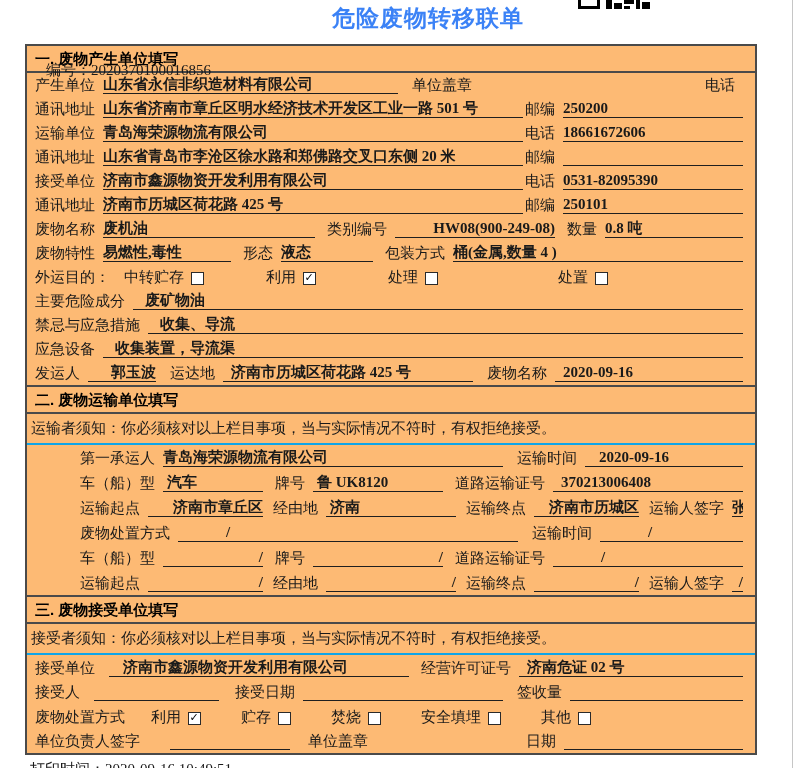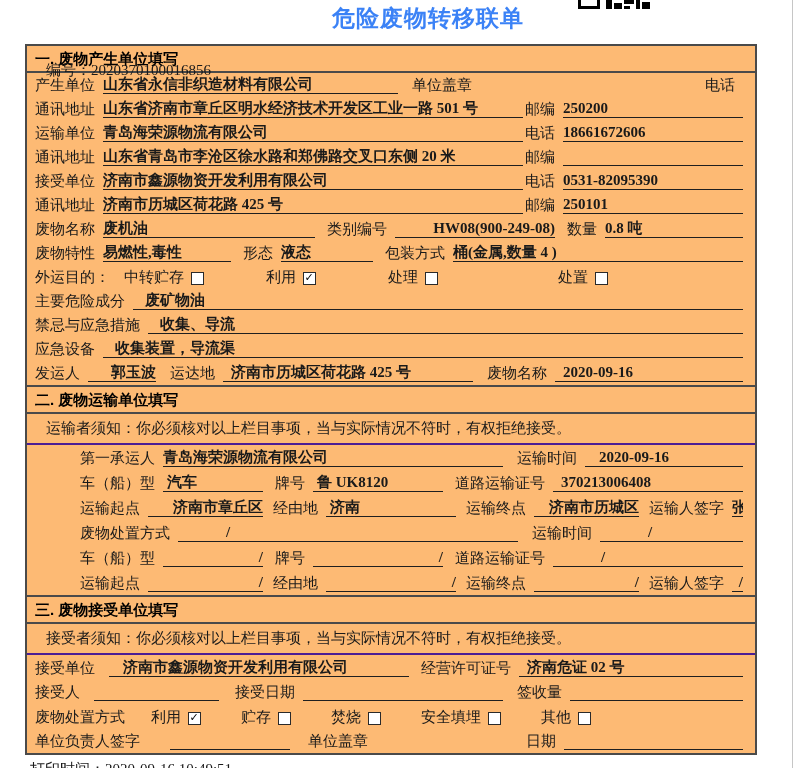--- a/index.html
+++ b/index.html
@@ -19,21 +19,21 @@
     font-size:23px;font-weight:bold;letter-spacing:1px;white-space:nowrap;color:#3b82f6;
   }
   .form{margin-left:25px;width:732px;box-sizing:border-box;}
   .sec{border:2px solid #4a4a4a;box-sizing:border-box;background:#fdba74;}
   .sec + .sec{border-top:none;}
   .sec-head{
     font-family:"Liberation Sans","DejaVu Sans",sans-serif;
     font-weight:bold;font-size:15px;height:25px;line-height:25px;
     padding-left:8px;border-bottom:2px solid #4a4a4a;color:#000;
   }
-  .notice{height:29px;line-height:29px;padding-left:19px;border-bottom:2px solid #4c1d95;white-space:nowrap;}
+  .notice{height:29px;line-height:29px;padding-left:4px;border-bottom:2px solid #0ea5e9;white-space:nowrap;}
   .row{display:flex;align-items:flex-end;height:24px;padding:0 12px 3px 8px;box-sizing:border-box;white-space:nowrap;}
   .sec2 .row{height:25px;margin-left:45px;}
   .sec3 .row{height:24.5px;}
   .lbl{flex:none;margin-right:8px;line-height:17px;}
   .val{
     flex:none;border-bottom:1px solid #1f1f1f;line-height:17px;min-height:17px;
     overflow:hidden;box-sizing:border-box;font-weight:bold;
   }
   .fill{flex:1;}
   .spacer{flex:1;}

